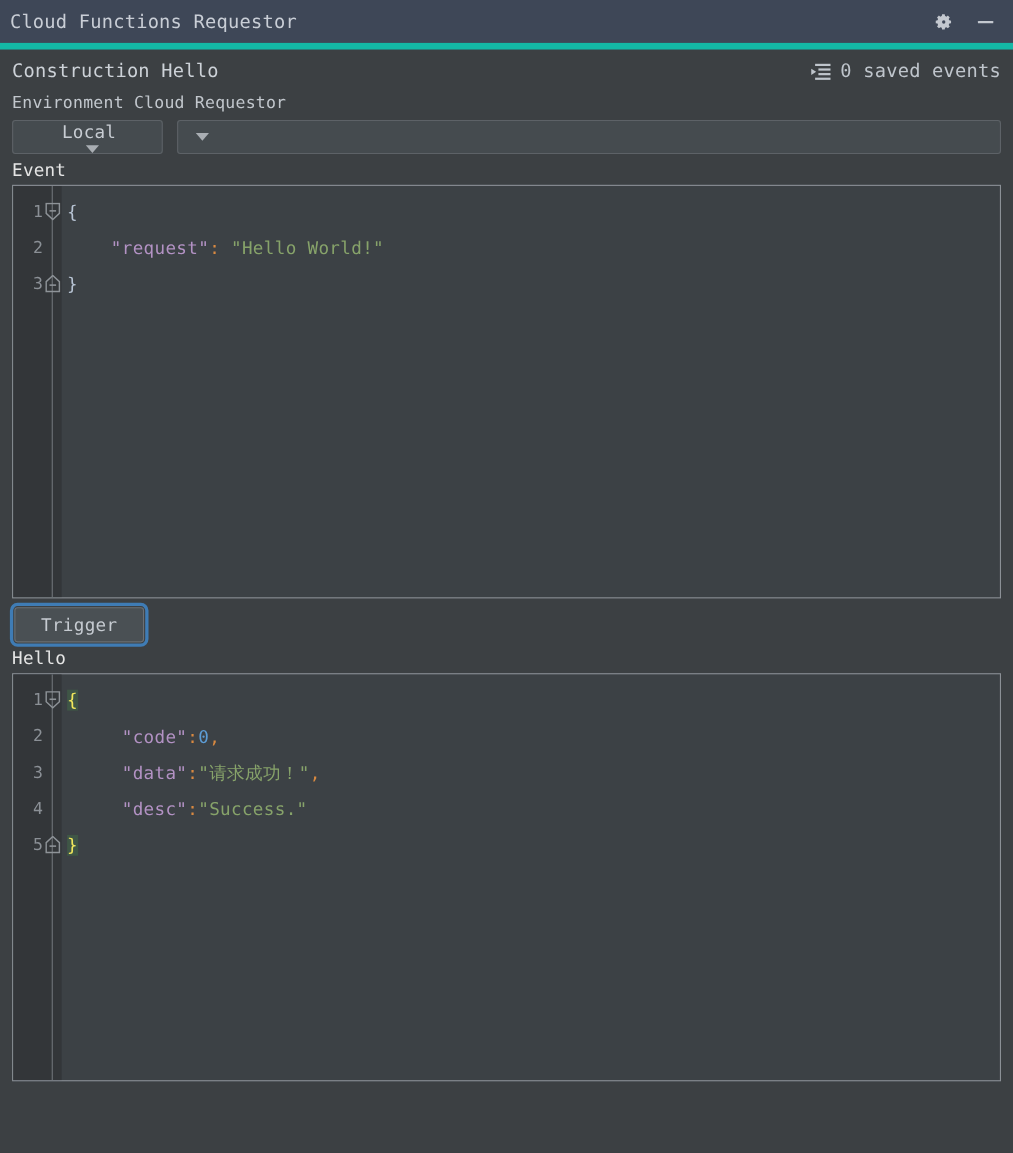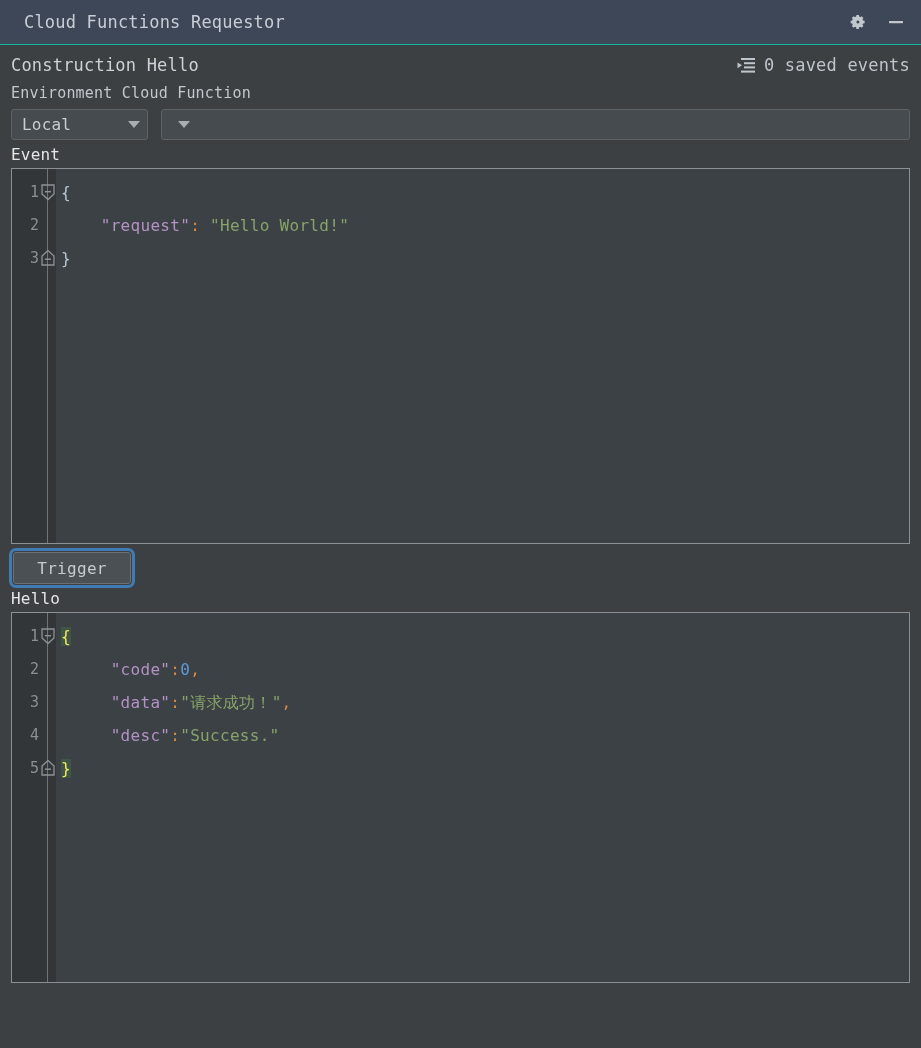--- a/index.html
+++ b/index.html
@@ -15,23 +15,23 @@
     color: #c6cbd0;
     -webkit-font-smoothing: antialiased;
   }
 
   
   .titlebar {
     height: 45px;
     background: #3e4757;
     display: flex;
     align-items: center;
-    padding: 0 14px 0 24px;
-    box-sizing: border-box;
-    border-bottom: 1px solid #14b8a6;
+    padding: 0 14px 0 9px;
+    box-sizing: border-box;
+    border-bottom: 6px solid #14b8a6;
   }
   .title-text {
     font-size: 17px;
     letter-spacing: 0.2px;
     color: #c9ced6;
     flex: 1;
     white-space: nowrap;
   }
   .win-btns {
     display: flex;
@@ -96,21 +96,21 @@
     height: 31px;
     background: #454b4f;
     border: 1px solid #5d6267;
     border-radius: 3px;
     display: flex;
     align-items: center;
     box-sizing: border-box;
     cursor: pointer;
     padding: 0 7px 0 10px;
   }
-  .select-env { width: 137px; }
+  .select-env { width: 137px; flex-direction: column; }
   .select-fn  { flex: 1; }
   .select-value {
     flex: 1;
     font-size: 16px;
     color: #c8cdd3;
     white-space: nowrap;
     overflow: hidden;
     letter-spacing: 0.2px;
   }
   .caret {
@@ -266,21 +266,21 @@
           <rect x="8" y="6.2" width="11" height="2" fill="#bfc5cc"></rect>
           <rect x="8" y="10.4" width="11" height="2" fill="#bfc5cc"></rect>
           <rect x="5" y="14.6" width="14" height="2" fill="#bfc5cc"></rect>
           <path d="M6 9.3 L1.5 6.4 L1.5 12.2 Z" fill="#bfc5cc"></path>
         </svg>
       </span>
       <span>0 saved events</span>
     </div>
   </div>
 
-  <div class="field-labels">Environment Cloud Function</div>
+  <div class="field-labels">Environment Cloud Requestor</div>
 
   <div class="selectors">
     <div class="select select-env">
       <span class="select-value">Local</span>
       <span class="caret"></span>
     </div>
     <div class="select select-fn">
       <span class="caret"></span>
     </div>
   </div>

